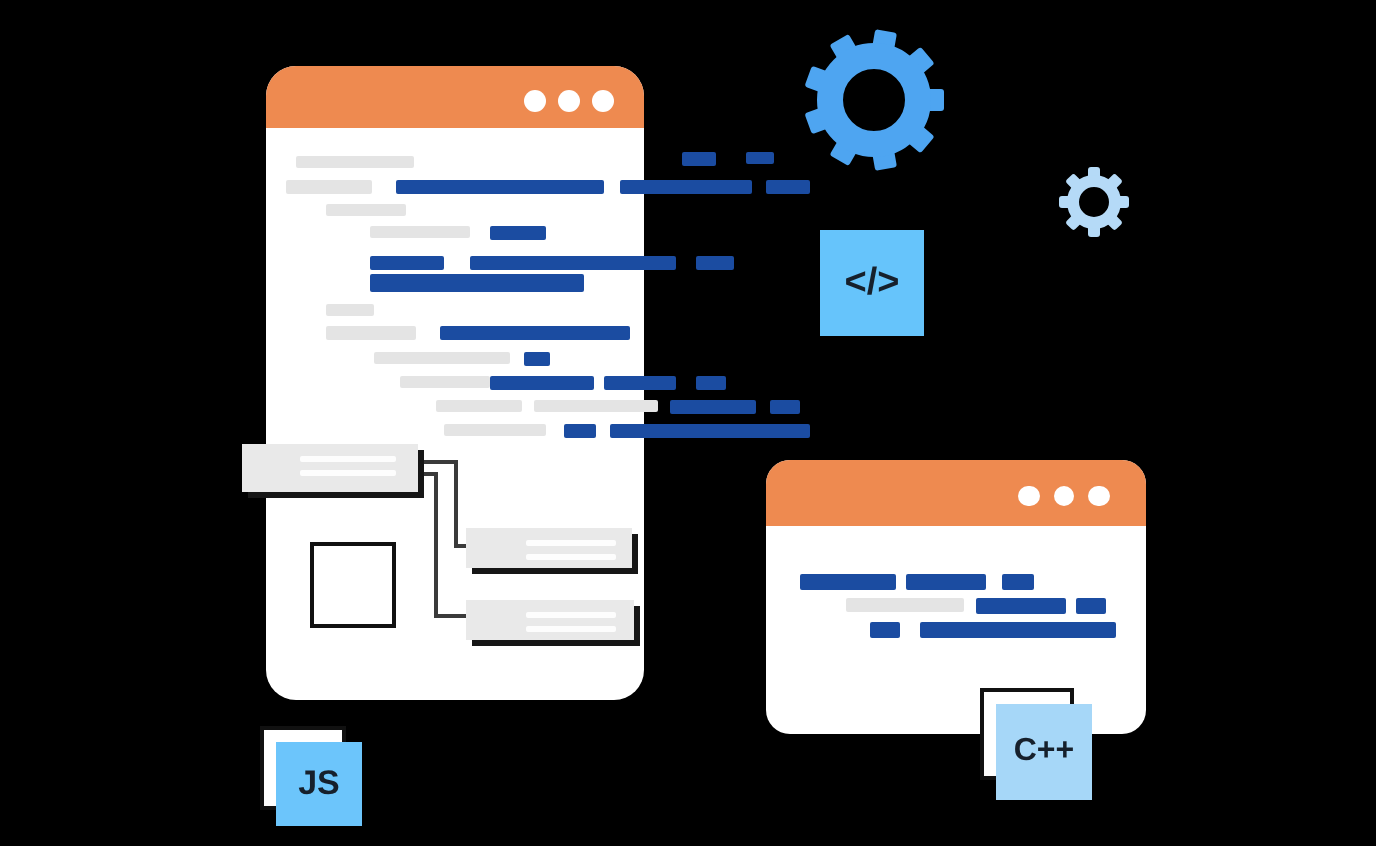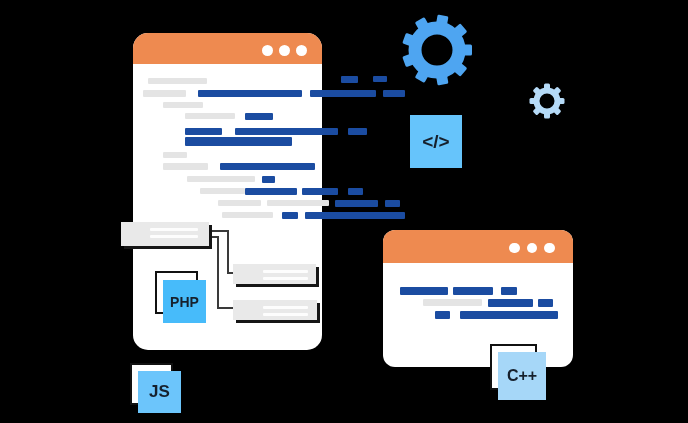--- a/index.html
+++ b/index.html
@@ -86,21 +86,20 @@
       </div>
       <div class="label-box" style="left: 233px; top: 264px; width: 83px; height: 20px; background: rgb(233, 233, 233); box-shadow: rgb(22, 22, 22) 3px 3px 0px;">
         <div class="label-line" style="left: 30px; top: 6px; width: 45px; height: 2.5px; background: rgb(253, 253, 253);"></div>
         <div class="label-line" style="left: 30px; top: 13px; width: 45px; height: 2.5px; background: rgb(253, 253, 253);"></div>
       </div>
       <div class="label-box" style="left: 233px; top: 300px; width: 84px; height: 20px; background: rgb(233, 233, 233); box-shadow: rgb(22, 22, 22) 3px 3px 0px;">
         <div class="label-line" style="left: 30px; top: 6px; width: 45px; height: 2.5px; background: rgb(253, 253, 253);"></div>
         <div class="label-line" style="left: 30px; top: 13px; width: 45px; height: 2.5px; background: rgb(253, 253, 253);"></div>
       </div>
       <div class="badge-outline" style="left: 155px; top: 271px; width: 43px; height: 43px; border: 2px solid rgb(17, 17, 17);"></div>
-      <div class="badge" style="left: 163px; top: 280px; width: 43px; height: 43px; background: rgb(71, 187, 250); color: rgb(22, 32, 44); font-size: 14px;">PHP</div>
       <div class="badge-outline" style="left: 130px; top: 363px; width: 43px; height: 42px; border: 2px solid rgb(17, 17, 17);"></div>
       <div class="badge" style="left: 138px; top: 371px; width: 43px; height: 42px; background: rgb(108, 197, 251); color: rgb(22, 32, 44); font-size: 17px;">JS</div>
       <div class="badge" style="left: 410px; top: 115px; width: 52px; height: 53px; background: rgb(102, 196, 251); color: rgb(22, 32, 44); font-size: 19px;">&lt;/&gt;</div>
       <div class="badge-outline" style="left: 490px; top: 344px; width: 47px; height: 46px; border: 2px solid rgb(17, 17, 17);"></div>
       <div class="badge" style="left: 498px; top: 352px; width: 48px; height: 48px; background: rgb(166, 215, 248); color: rgb(22, 32, 44); font-size: 16px;">C++</div>
       <svg width="72" height="72" style="position: absolute; left: 401px; top: 14px;">
         <rect x="30.5" y="1" width="11" height="11" rx="1.5" fill="#4EA5F1" transform="rotate(10 36 36)"></rect>
         <rect x="30.5" y="1" width="11" height="11" rx="1.5" fill="#4EA5F1" transform="rotate(50 36 36)"></rect>
         <rect x="30.5" y="1" width="11" height="11" rx="1.5" fill="#4EA5F1" transform="rotate(90 36 36)"></rect>
         <rect x="30.5" y="1" width="11" height="11" rx="1.5" fill="#4EA5F1" transform="rotate(130 36 36)"></rect>

